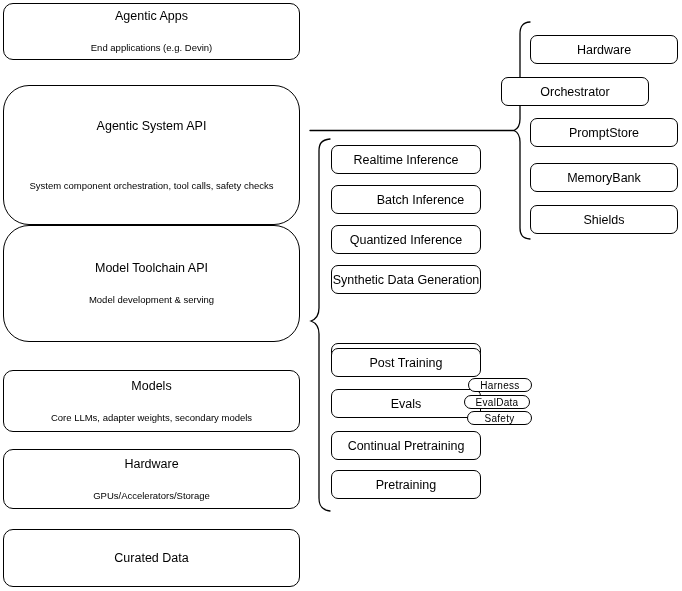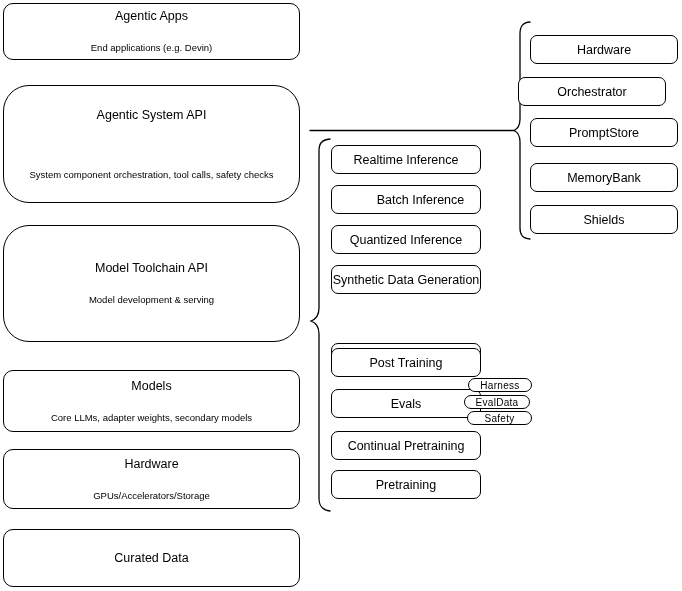--- a/index.html
+++ b/index.html
@@ -71,21 +71,21 @@
     <path d="M310 130.5 L514 130.5"></path>
     <path d="M530 22 C522 22.5 520 27 520 34 L520 119 C520 125 518.5 128.5 514 130.5 C518.5 132.5 520 136 520 142 L520 228 C520 234.5 522 238.5 530 239"></path>
     <path d="M330 139 C321 140 319 144 319 151 L319 308 C319 314 317.5 318.5 311 321 C317.5 323.5 319 328 319 334 L319 498 C319 505 321 510 330 511"></path>
   </svg>
 
   <div class="node stack-node" style="left:3px; top:3px; width:297px; height:57px;align-items:center;">
     <div class="title">Agentic Apps</div>
     <div class="subtitle">End applications (e.g. Devin)</div>
   </div>
 
-  <div class="node stack-node big" style="left:3px; top:85px; width:297px; height:118px;gap:28px;">
+  <div class="node stack-node big" style="left:3px; top:85px; width:297px; height:140px;gap:28px;">
     <div class="title">Agentic System API</div>
     <div class="subtitle">System component orchestration, tool calls, safety checks</div>
   </div>
 
   <div class="node stack-node big" style="left:3px; top:225px; width:297px; height:117px;">
     <div class="title">Model Toolchain API</div>
     <div class="subtitle">Model development &amp; serving</div>
   </div>
 
   <div class="node stack-node" style="left:3px; top:370px; width:297px; height:62px;">
@@ -110,18 +110,18 @@
   <div class="node chip" style="left:331px; top:348px; width:150px; height:29px;">Post Training</div>
   <div class="node chip" style="left:331px; top:389px; width:150px; height:29px;">Evals</div>
   <div class="node chip" style="left:331px; top:431px; width:150px; height:29px;">Continual Pretraining</div>
   <div class="node chip" style="left:331px; top:470px; width:150px; height:29px;">Pretraining</div>
 
   <div class="node pill" style="left:468px; top:378px; width:64px; height:14px;">Harness</div>
   <div class="node pill" style="left:464px; top:395px; width:66px; height:14px;">EvalData</div>
   <div class="node pill" style="left:467px; top:411px; width:65px; height:14px;">Safety</div>
 
   <div class="node chip" style="left:530px; top:35px; width:148px; height:29px;">Hardware</div>
-  <div class="node chip" style="left:518px; top:77px; width:148px; height:29px;">Orchestrator</div>
+  <div class="node chip" style="left:501px; top:77px; width:148px; height:29px;">Orchestrator</div>
   <div class="node chip" style="left:530px; top:118px; width:148px; height:29px;">PromptStore</div>
   <div class="node chip" style="left:530px; top:163px; width:148px; height:29px;">MemoryBank</div>
   <div class="node chip" style="left:530px; top:205px; width:148px; height:29px;">Shields</div>
 
 </div>
 
 </body></html>

